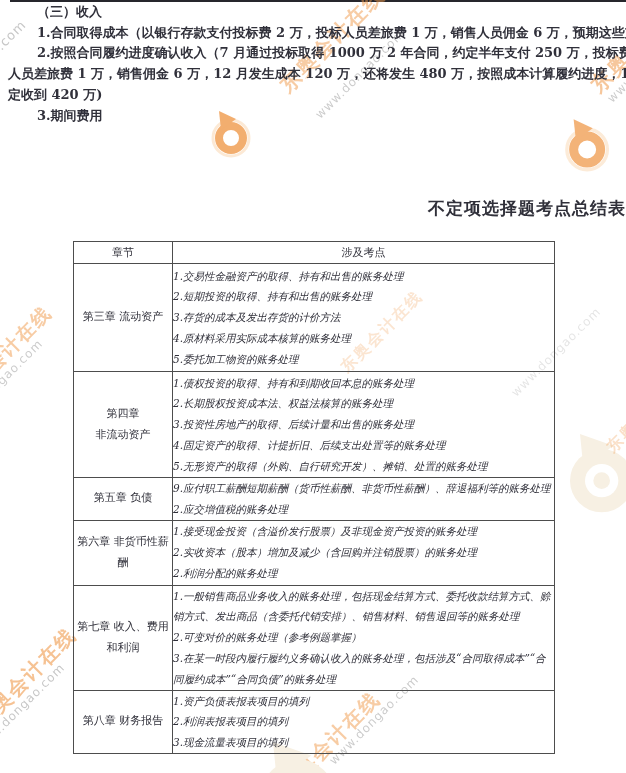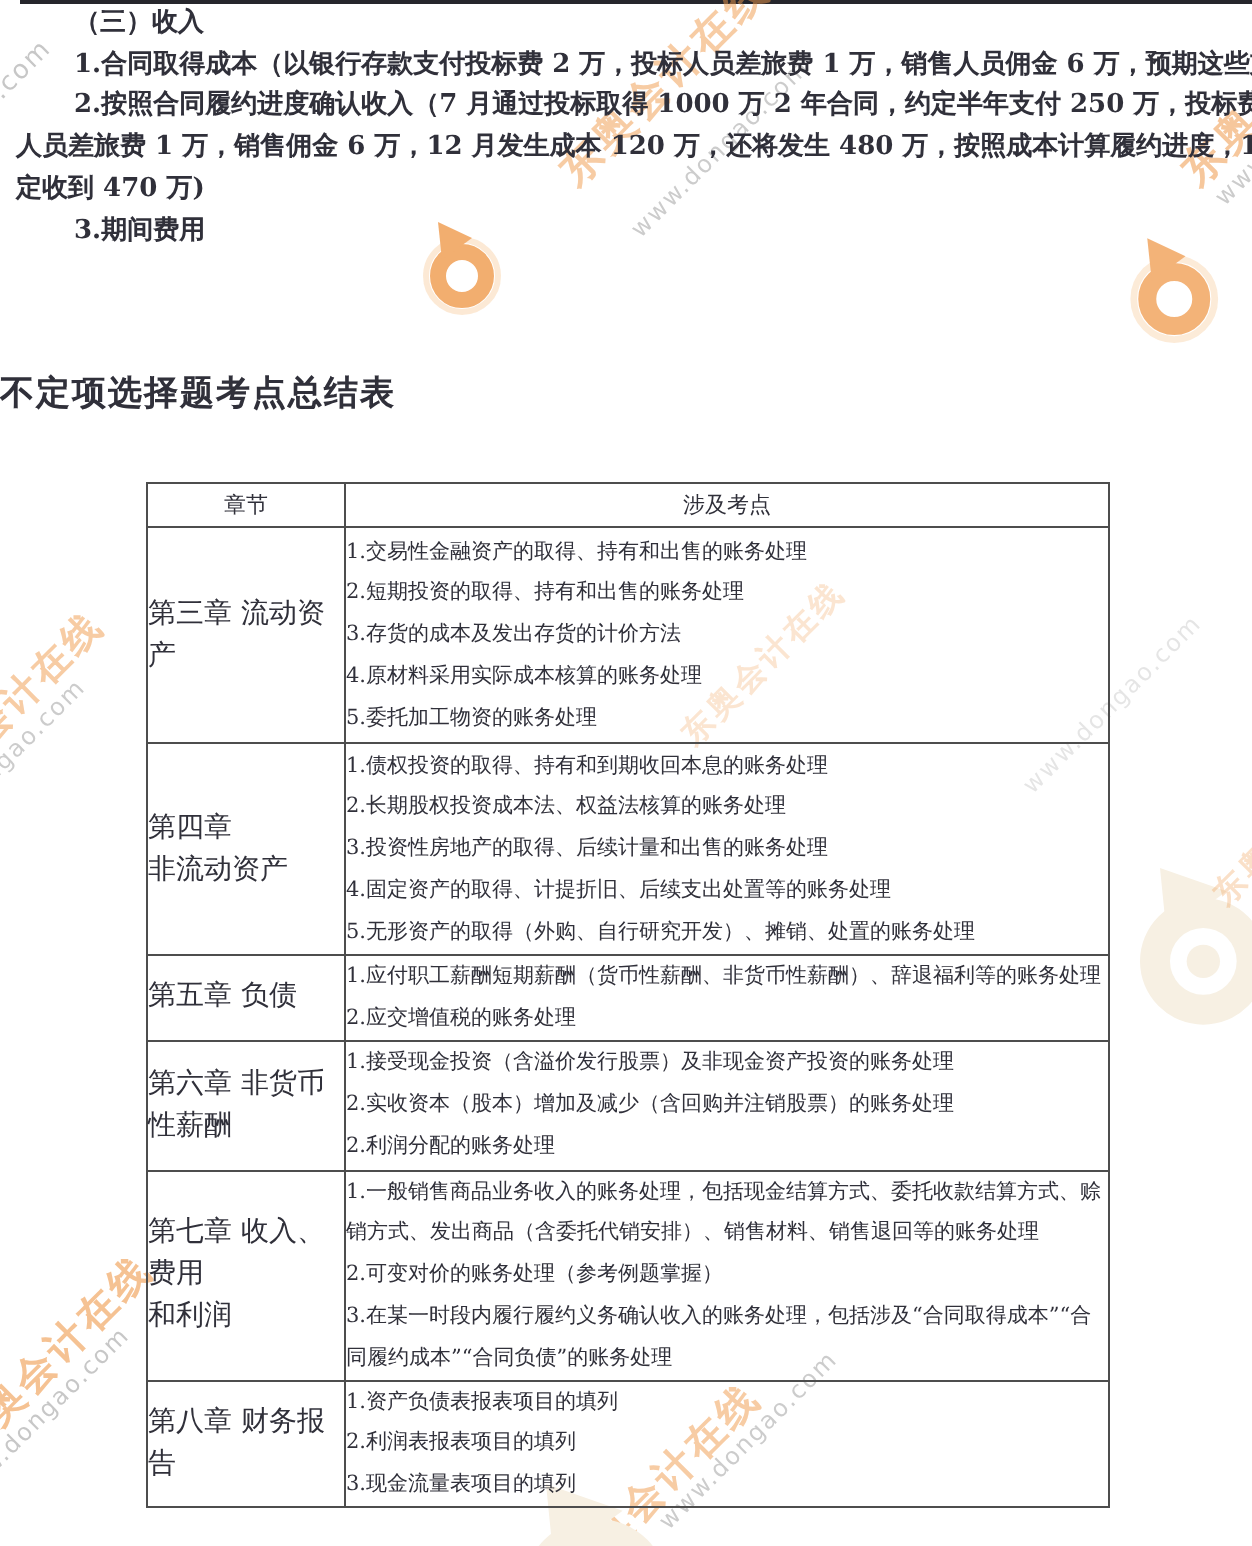--- a/index.html
+++ b/index.html
@@ -28,22 +28,22 @@
   .wm-logo{position:absolute;transform:translate(-50%,-50%);}
   
   .content{position:relative;z-index:1;}
   .intro{
     position:absolute;left:8px;top:2px;width:612px;
     font-size:13px;line-height:20.7px;
   }
   .intro-line{white-space:nowrap;font-weight:bold;}
   .intro-line.indent{text-indent:29px;}
   .table-title{
-    position:absolute;left:0;top:185px;width:626px;
-    margin:0;text-align:left;
+    position:absolute;left:0;top:196px;width:626px;
+    margin:0;text-align:right;
     font-size:17px;font-weight:bold;line-height:24px;
     letter-spacing:1px;
   }
   table.summary{
     position:absolute;left:73px;top:241px;
     width:481px;
     border-collapse:collapse;table-layout:fixed;
     font-size:10.5px;
   }
   table.summary col.c1{width:99px;}
@@ -51,26 +51,27 @@
   table.summary th,table.summary td{
     border:1px solid #4d4d4d;
     padding:0;
     background:transparent;
   }
   table.summary th{
     height:21px;font-size:11px;font-weight:normal;
     text-align:center;vertical-align:middle;
   }
   td.chapter-cell{
-    text-align:left;vertical-align:middle;
-    font-size:14px;line-height:20.8px;
+    text-align:center;vertical-align:middle;
+    font-size:11px;line-height:20.8px;
   }
   td.points-cell{
     vertical-align:middle;
     padding:1px 2px 1px 5px;
+    font-style:italic;
   }
   .point-item{
     line-height:20.8px;
     text-align:left;
   }
 </style>
 </head>
 <body>
 
 <div class="page">
@@ -113,21 +114,21 @@
           <path d="M12 0 L32 7 L14 20 Z" fill="#F7F0E3"></path>
         </svg></div>
     </div>
 
   <div class="content">
     <div class="intro" id="intro">
         <div class="intro-line indent">（三）收入</div>
         <div class="intro-line indent">1.合同取得成本（以银行存款支付投标费 2 万，投标人员差旅费 1 万，销售人员佣金 6 万，预期这些支出均能</div>
         <div class="intro-line indent">2.按照合同履约进度确认收入（7 月通过投标取得 1000 万 2 年合同，约定半年支付 250 万，投标费 2 万，投标</div>
         <div class="intro-line">人员差旅费 1 万，销售佣金 6 万，12 月发生成本 120 万，还将发生 480 万，按照成本计算履约进度，12 月末按约</div>
-        <div class="intro-line">定收到 470 万)</div>
+        <div class="intro-line">定收到 420 万)</div>
         <div class="intro-line indent">3.期间费用</div>
       </div>
 
     <h1 class="table-title">不定项选择题考点总结表</h1>
 
     <table class="summary">
       <colgroup>
           <col class="c1">
           <col class="c2">
         </colgroup>
@@ -161,21 +162,21 @@
               <div class="point-item">3.投资性房地产的取得、后续计量和出售的账务处理</div>
               <div class="point-item">4.固定资产的取得、计提折旧、后续支出处置等的账务处理</div>
               <div class="point-item">5.无形资产的取得（外购、自行研究开发）、摊销、处置的账务处理</div>
             </td>
           </tr>
           <tr style="height: 42px;">
             <td class="chapter-cell">
               <div class="chapter-line">第五章 负债</div>
             </td>
             <td class="points-cell">
-              <div class="point-item">1.应付职工薪酬短期薪酬（货币性薪酬、非货币性薪酬）、辞退福利等的账务处理</div>
+              <div class="point-item">9.应付职工薪酬短期薪酬（货币性薪酬、非货币性薪酬）、辞退福利等的账务处理</div>
               <div class="point-item">2.应交增值税的账务处理</div>
             </td>
           </tr>
           <tr style="height: 65px;">
             <td class="chapter-cell">
               <div class="chapter-line">第六章 非货币性薪酬</div>
             </td>
             <td class="points-cell">
               <div class="point-item">1.接受现金投资（含溢价发行股票）及非现金资产投资的账务处理</div>
               <div class="point-item">2.实收资本（股本）增加及减少（含回购并注销股票）的账务处理</div>

